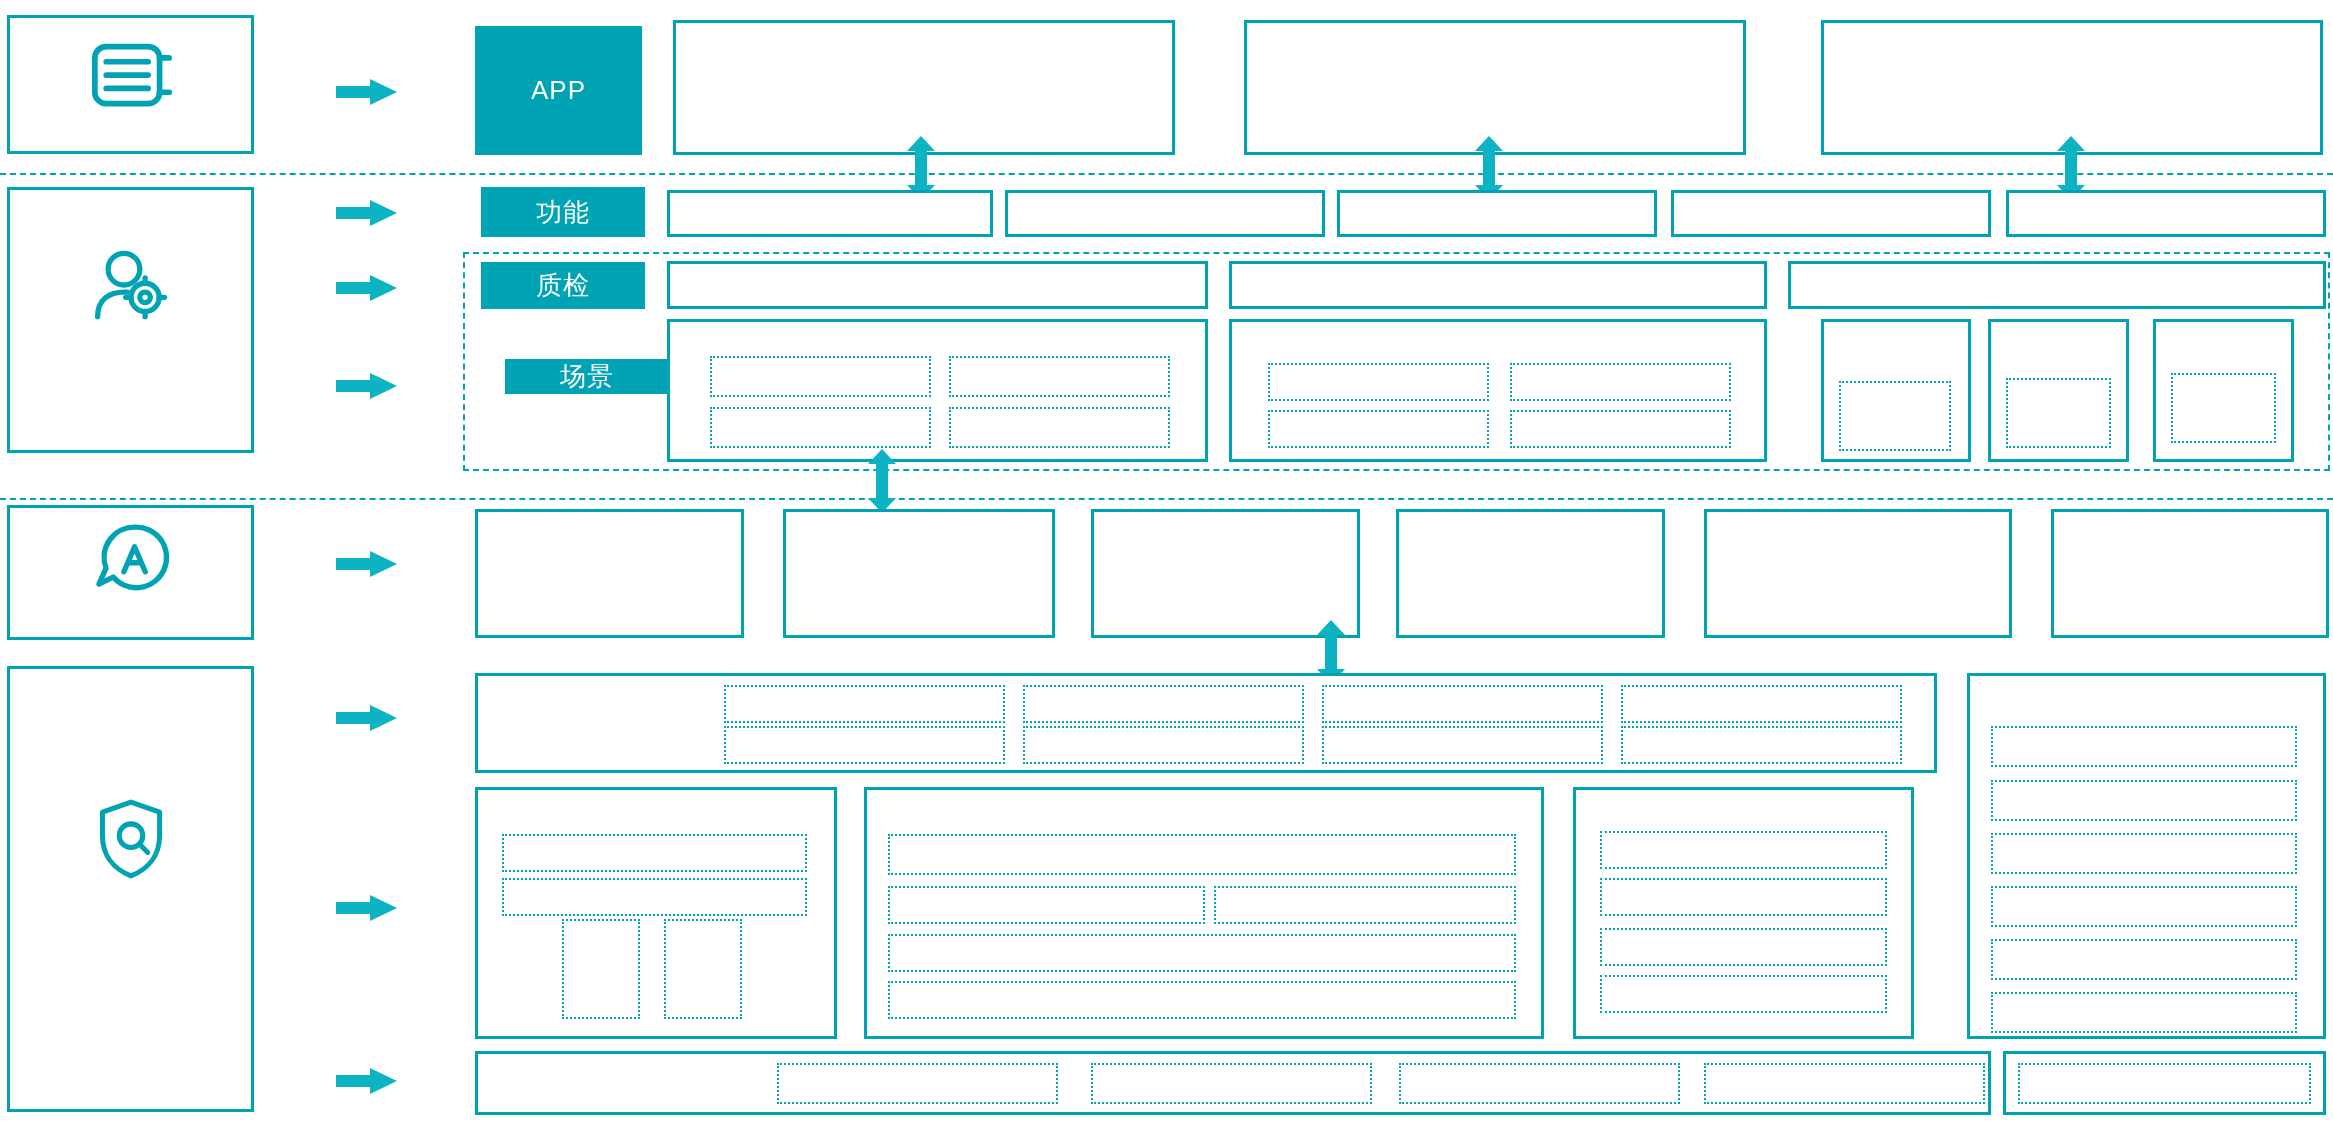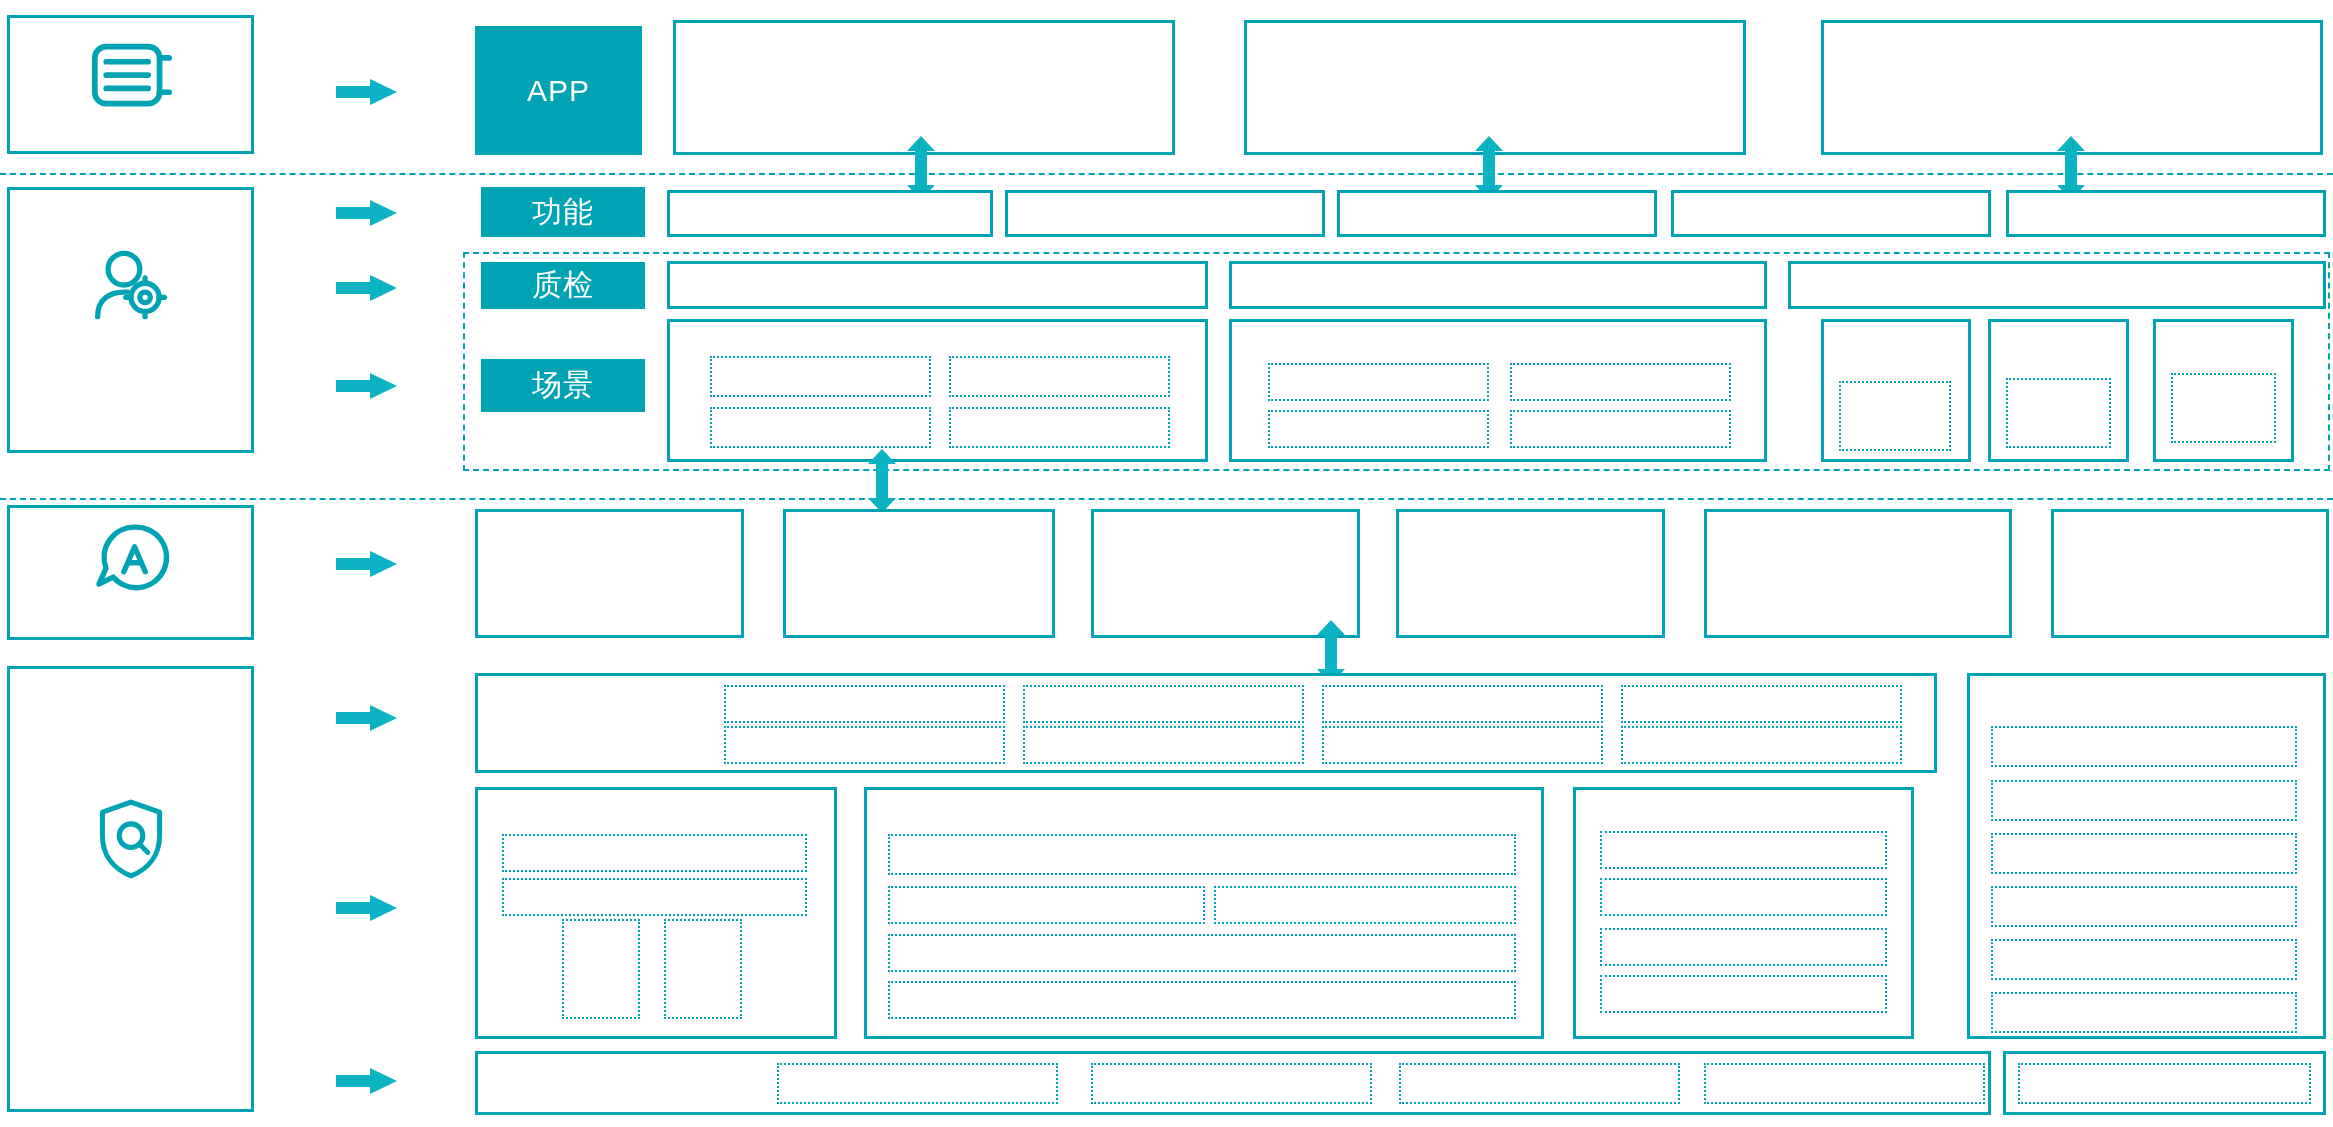--- a/index.html
+++ b/index.html
@@ -7,21 +7,21 @@
     --accent-bright:#0cb3c3;
   }
   html,body{margin:0;padding:0;background:#ffffff;}
   body{width:2333px;height:1127px;position:relative;overflow:hidden;
        font-family:"Liberation Sans",sans-serif;}
   .canvas{position:absolute;left:0;top:0;width:2333px;height:1127px;}
 
   .box{position:absolute;border:3px solid var(--accent);box-sizing:border-box;background:#fff;}
   .iconbox{display:flex;align-items:center;justify-content:center;}
   .fill{position:absolute;background:var(--accent);color:#fff;box-sizing:border-box;
-        display:flex;align-items:center;justify-content:center;font-size:30px;letter-spacing:1px;}
+        display:flex;align-items:center;justify-content:center;font-size:26px;letter-spacing:1px;}
   .dash{position:absolute;border:2px dotted var(--accent);box-sizing:border-box;}
   .dashbig{position:absolute;border:2px dashed var(--accent);box-sizing:border-box;}
   .hline{position:absolute;height:0;border-top:2px dashed var(--accent);}
   .arrow-right,.arrow-vert{position:absolute;color:var(--accent-bright);line-height:0;}
   svg.icon{stroke:var(--accent);fill:none;stroke-width:3;stroke-linecap:round;stroke-linejoin:round;}
 </style>
 </head>
 <body>
 
 <div class="canvas">
@@ -122,21 +122,21 @@
   <div class="box" style="left:1671px;top:190px;width:320px;height:47px"></div>
   <div class="box" style="left:2006px;top:190px;width:320px;height:47px"></div>
 
   <div class="fill" style="left:481px;top:262px;width:164px;height:47px">
     <span>质检</span>
   </div>
   <div class="box" style="left:667px;top:261px;width:541px;height:48px"></div>
   <div class="box" style="left:1229px;top:261px;width:538px;height:48px"></div>
   <div class="box" style="left:1788px;top:261px;width:538px;height:48px"></div>
 
-  <div class="fill" style="left:481px;top:359px;width:164px;height:53px">
+  <div class="fill" style="left:505px;top:359px;width:164px;height:35px">
     <span>场景</span>
   </div>
   <div class="box" style="left:667px;top:319px;width:541px;height:143px"></div>
   <div class="dash" style="left:710px;top:356px;width:221px;height:41px"></div>
   <div class="dash" style="left:949px;top:356px;width:221px;height:41px"></div>
   <div class="dash" style="left:710px;top:407px;width:221px;height:41px"></div>
   <div class="dash" style="left:949px;top:407px;width:221px;height:41px"></div>
 
   <div class="box" style="left:1229px;top:319px;width:538px;height:143px"></div>
   <div class="dash" style="left:1268px;top:363px;width:221px;height:38px"></div>

